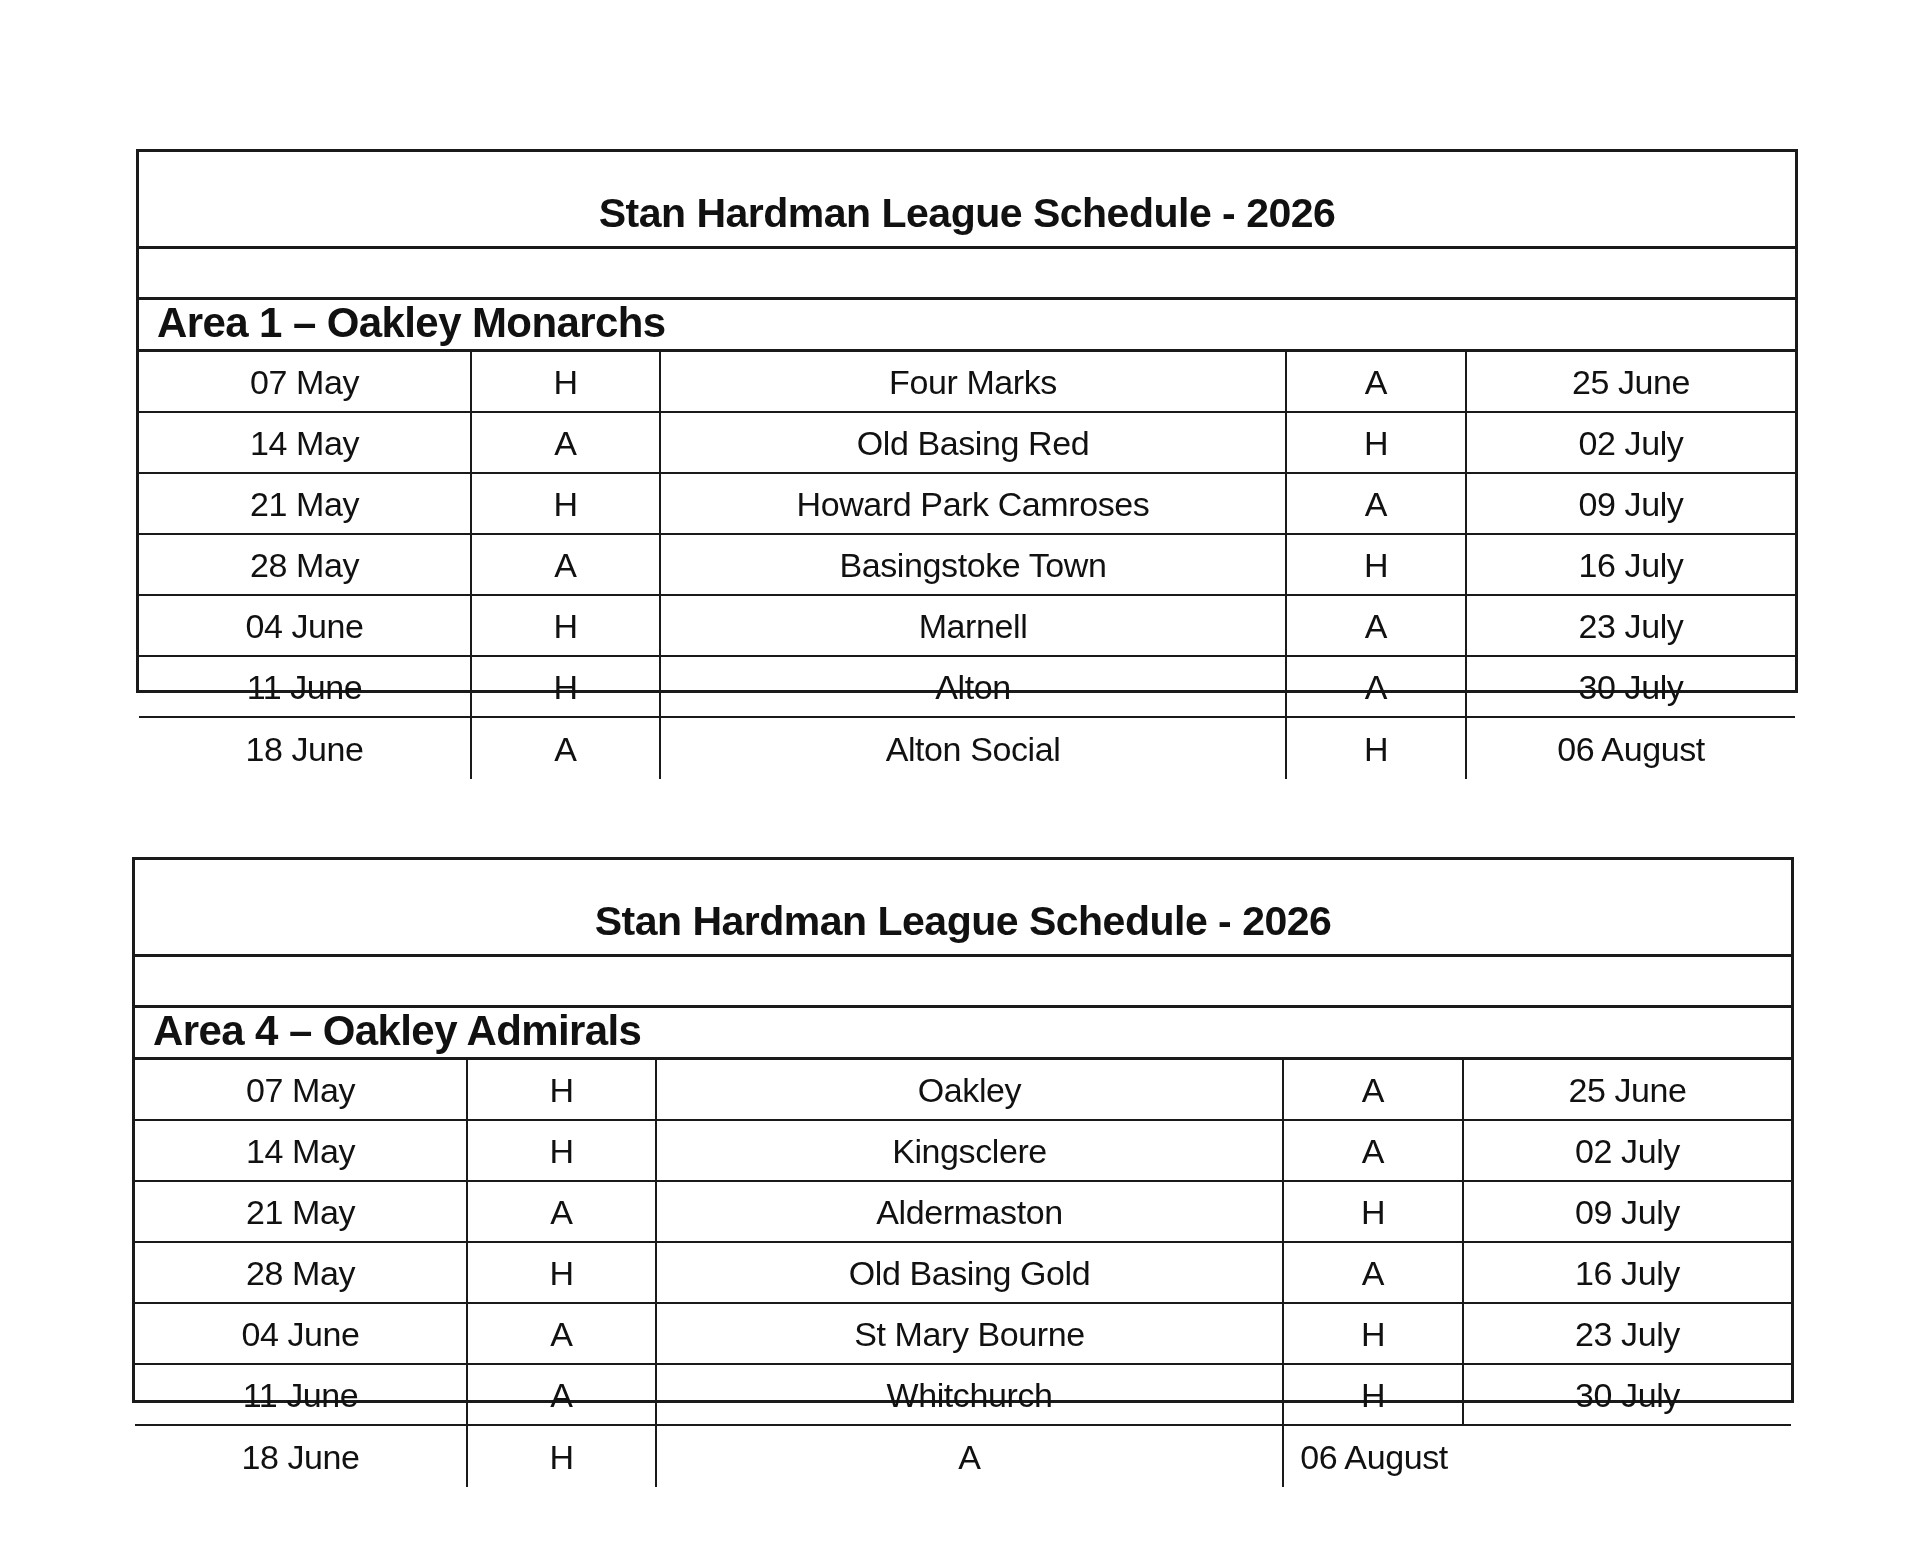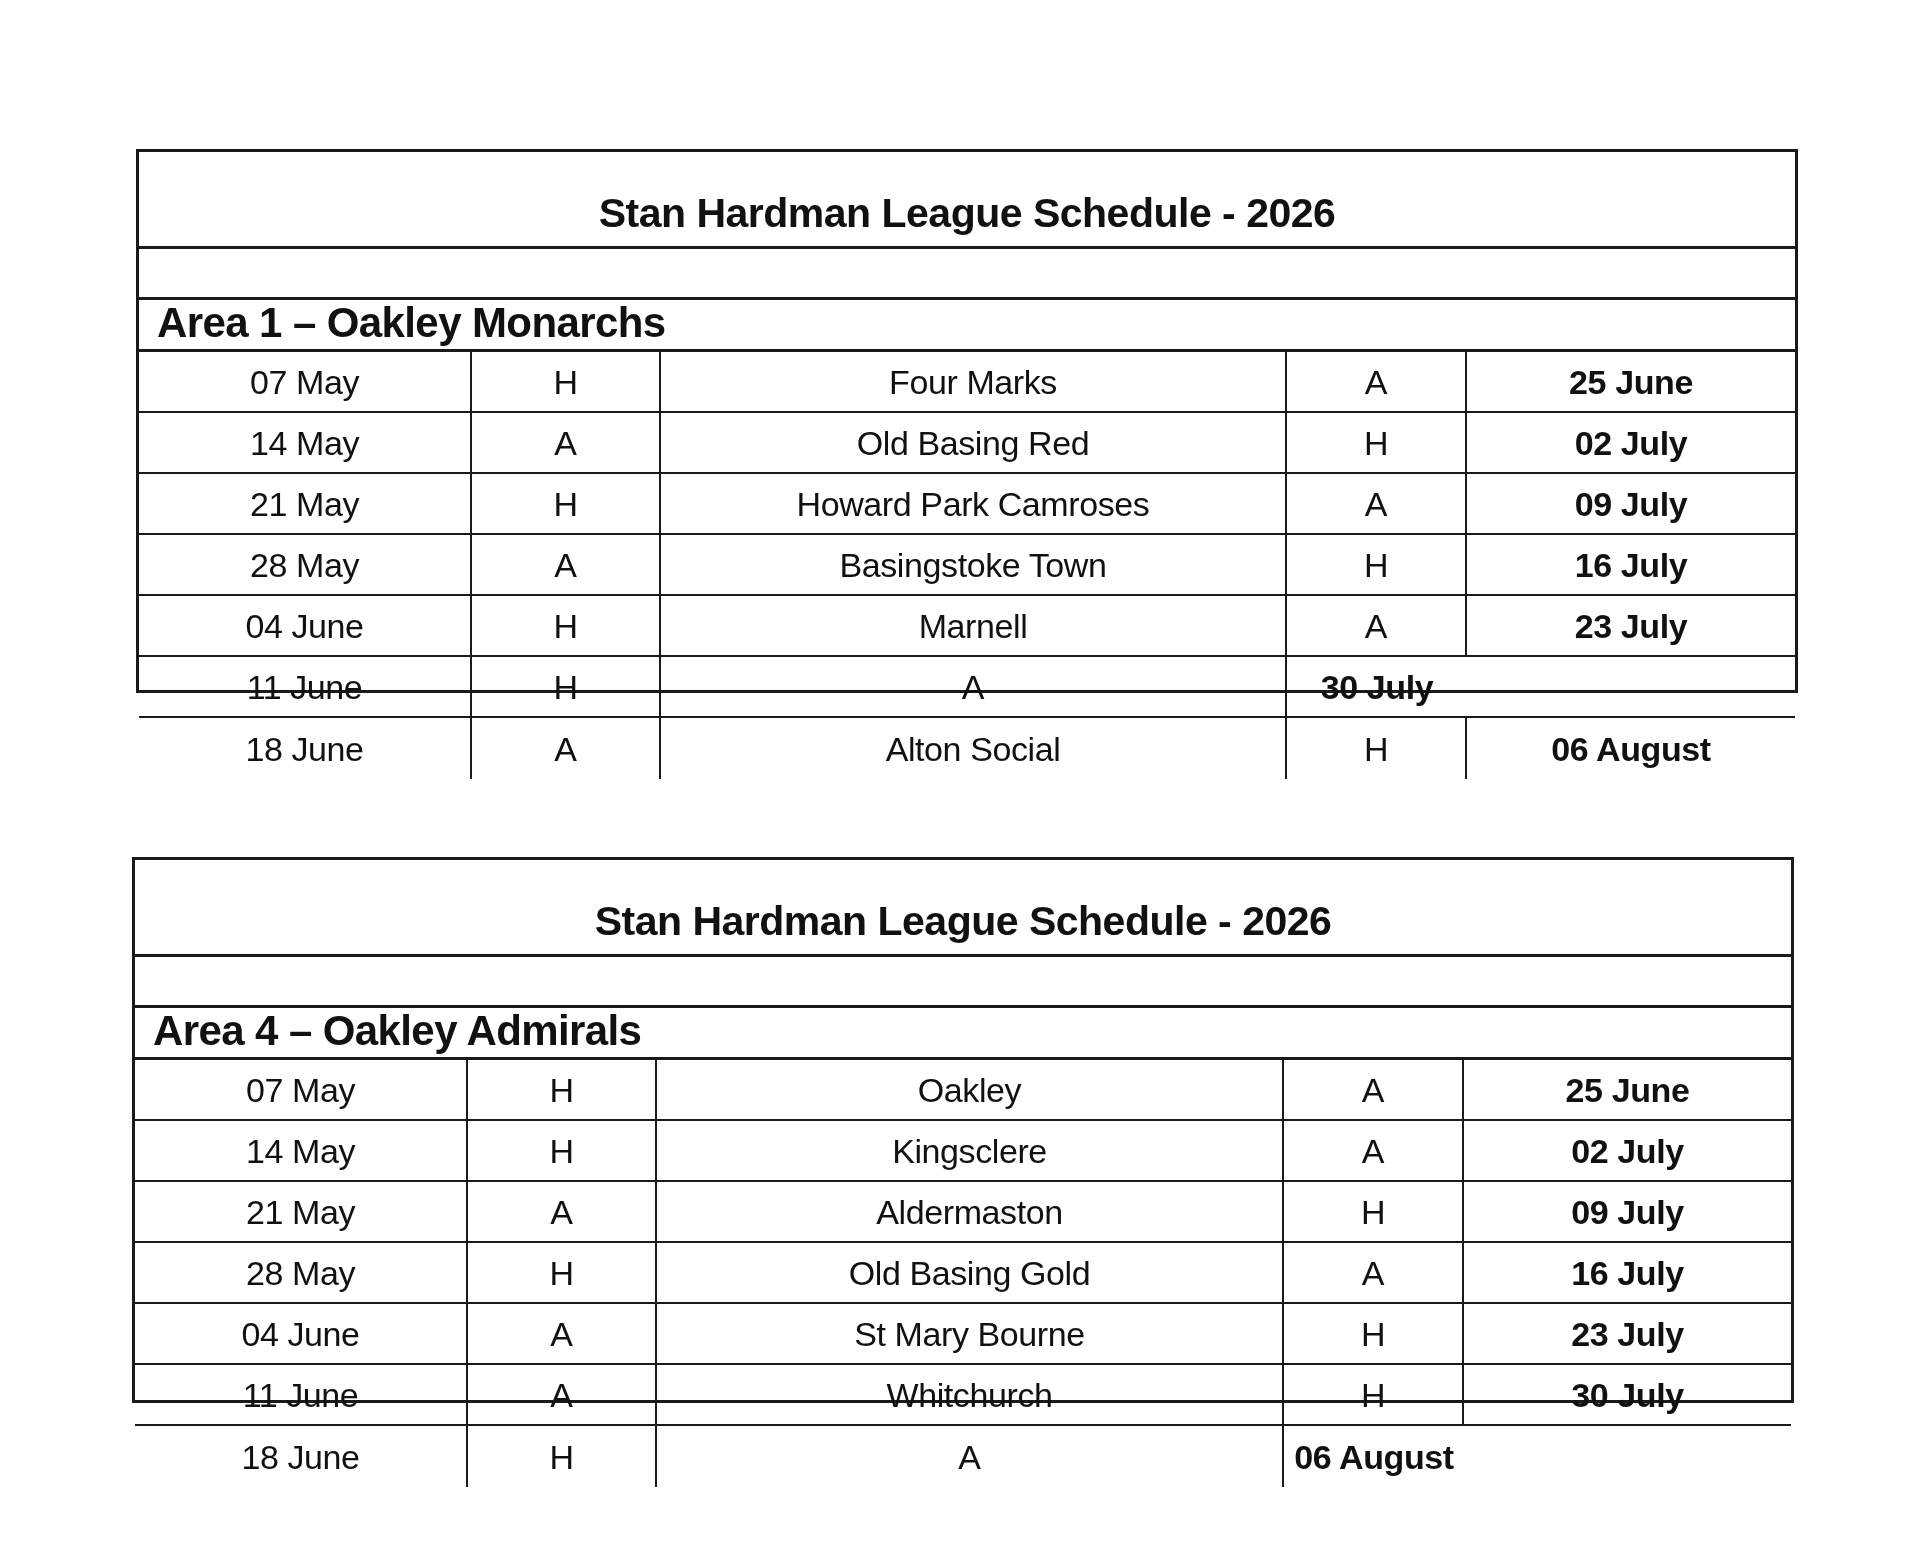--- a/index.html
+++ b/index.html
@@ -64,21 +64,20 @@
       align-items: center;
       justify-content: center;
       font-size: 34px;
       letter-spacing: -0.4px;
       border-right: 2px solid #1a1a1a;
       box-sizing: border-box;
       padding-top: 2px;
     }
     .sheet .cell:last-child {
       border-right: none;
-      font-weight: bold;
     }
     #sheet-1 {
       left: 136px;
       top: 149px;
       width: 1662px;
       height: 544px;
     }
     #sheet-1 .fixture-row {
       grid-template-columns: 333px 189px 626px 180px 1fr;
     }
@@ -131,20 +130,21 @@
   <div class="fixture-row">
     <div class="cell">04 June</div>
     <div class="cell">H</div>
     <div class="cell">Marnell</div>
     <div class="cell">A</div>
     <div class="cell">23 July</div>
   </div>
   <div class="fixture-row">
     <div class="cell">11 June</div>
     <div class="cell">H</div>
+    <div class="cell">Alton</div>
     <div class="cell">A</div>
     <div class="cell">30 July</div>
   </div>
   <div class="fixture-row">
     <div class="cell">18 June</div>
     <div class="cell">A</div>
     <div class="cell">Alton Social</div>
     <div class="cell">H</div>
     <div class="cell">06 August</div>
   </div>

